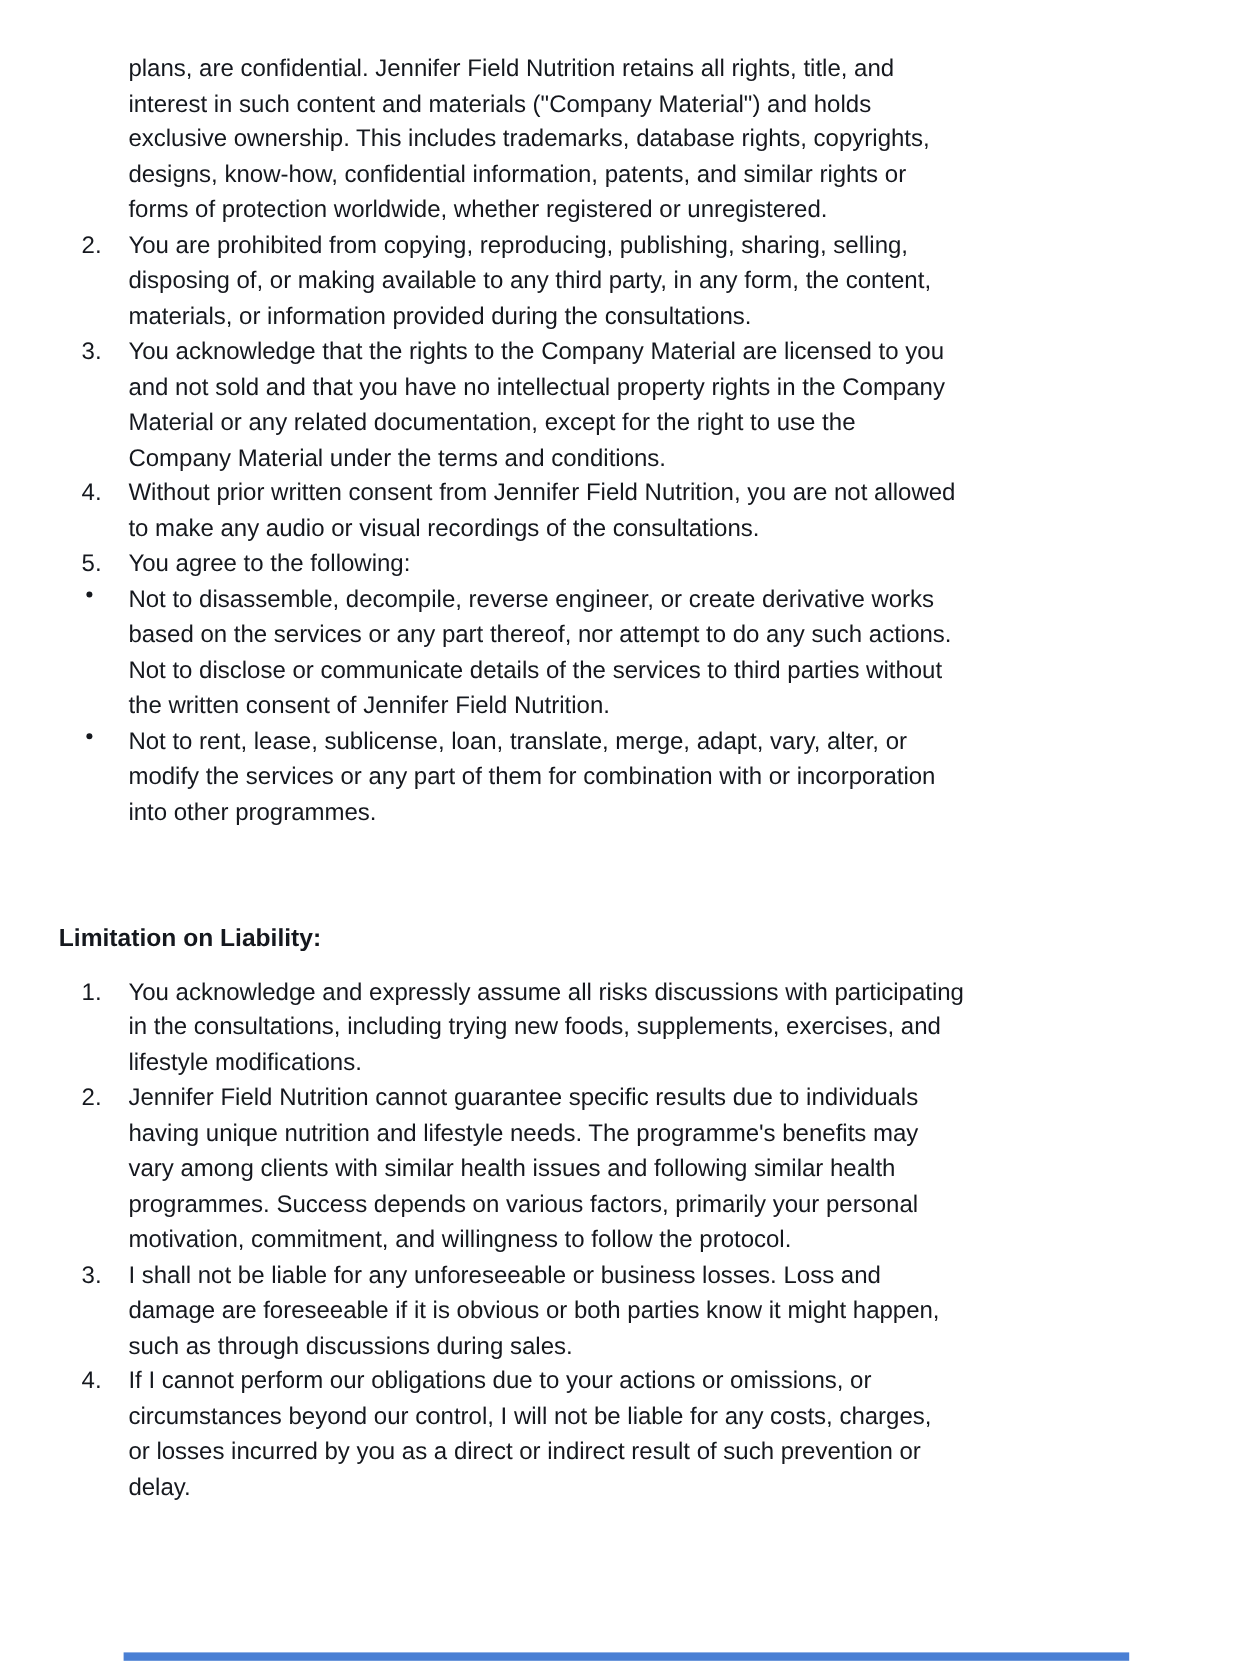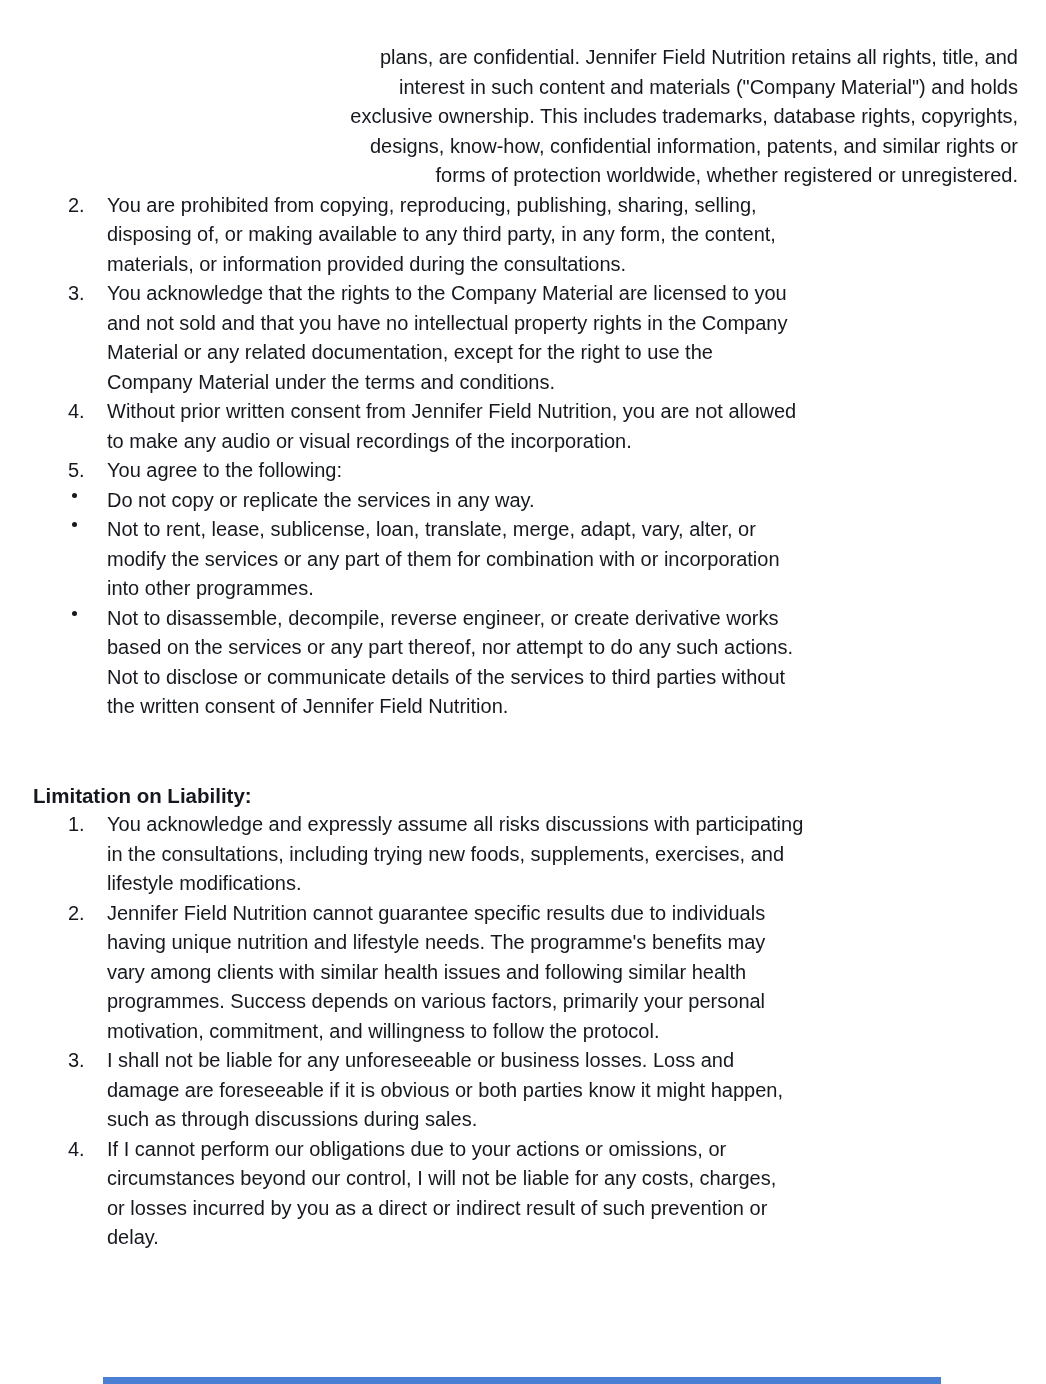--- a/index.html
+++ b/index.html
@@ -19,21 +19,20 @@
     position: absolute;
     top: 43px;
     left: 33px;
     width: 985px;
     font-size: 20px;
     line-height: 29.5px;
   }
   .para-cont {
     margin: 0 0 0 74px;
     white-space: pre-line;
-    text-align: right;
   }
   .li {
     position: relative;
     padding-left: 74px;
   }
   .li .num-marker {
     position: absolute;
     left: 35px;
     top: 0;
   }
@@ -47,21 +46,21 @@
     background: #15181e;
   }
   .li-text {
     display: block;
     white-space: pre-line;
   }
   .section-gap {
     height: 59px;
   }
   .heading {
-    margin: 0;
+    margin: 16px;
     font-size: 20.5px;
     font-weight: bold;
     line-height: 29.5px;
   }
   .bottom-bar {
     position: absolute;
     left: 103px;
     top: 1377px;
     width: 838px;
     height: 7px;
@@ -88,43 +87,39 @@
   <div class="li">
     <span class="num-marker">3.</span>
     <span class="li-text">You acknowledge that the rights to the Company Material are licensed to you
 and not sold and that you have no intellectual property rights in the Company
 Material or any related documentation, except for the right to use the
 Company Material under the terms and conditions.</span>
   </div>
   <div class="li">
     <span class="num-marker">4.</span>
     <span class="li-text">Without prior written consent from Jennifer Field Nutrition, you are not allowed
-to make any audio or visual recordings of the incorporation.</span>
+to make any audio or visual recordings of the consultations.</span>
   </div>
   <div class="li">
     <span class="num-marker">5.</span>
     <span class="li-text">You agree to the following:</span>
   </div>
 
   <div class="li">
     <span class="bullet-dot"></span>
-    <span class="li-text">Do not copy or replicate the services in any way.</span>
+    <span class="li-text">Not to disassemble, decompile, reverse engineer, or create derivative works
+based on the services or any part thereof, nor attempt to do any such actions.
+Not to disclose or communicate details of the services to third parties without
+the written consent of Jennifer Field Nutrition.</span>
   </div>
   <div class="li">
     <span class="bullet-dot"></span>
     <span class="li-text">Not to rent, lease, sublicense, loan, translate, merge, adapt, vary, alter, or
 modify the services or any part of them for combination with or incorporation
 into other programmes.</span>
-  </div>
-  <div class="li">
-    <span class="bullet-dot"></span>
-    <span class="li-text">Not to disassemble, decompile, reverse engineer, or create derivative works
-based on the services or any part thereof, nor attempt to do any such actions.
-Not to disclose or communicate details of the services to third parties without
-the written consent of Jennifer Field Nutrition.</span>
   </div>
 
   <div class="section-gap"></div>
 
   <h2 class="heading">Limitation on Liability:</h2>
 
   <div class="li">
     <span class="num-marker">1.</span>
     <span class="li-text">You acknowledge and expressly assume all risks discussions with participating
 in the consultations, including trying new foods, supplements, exercises, and

